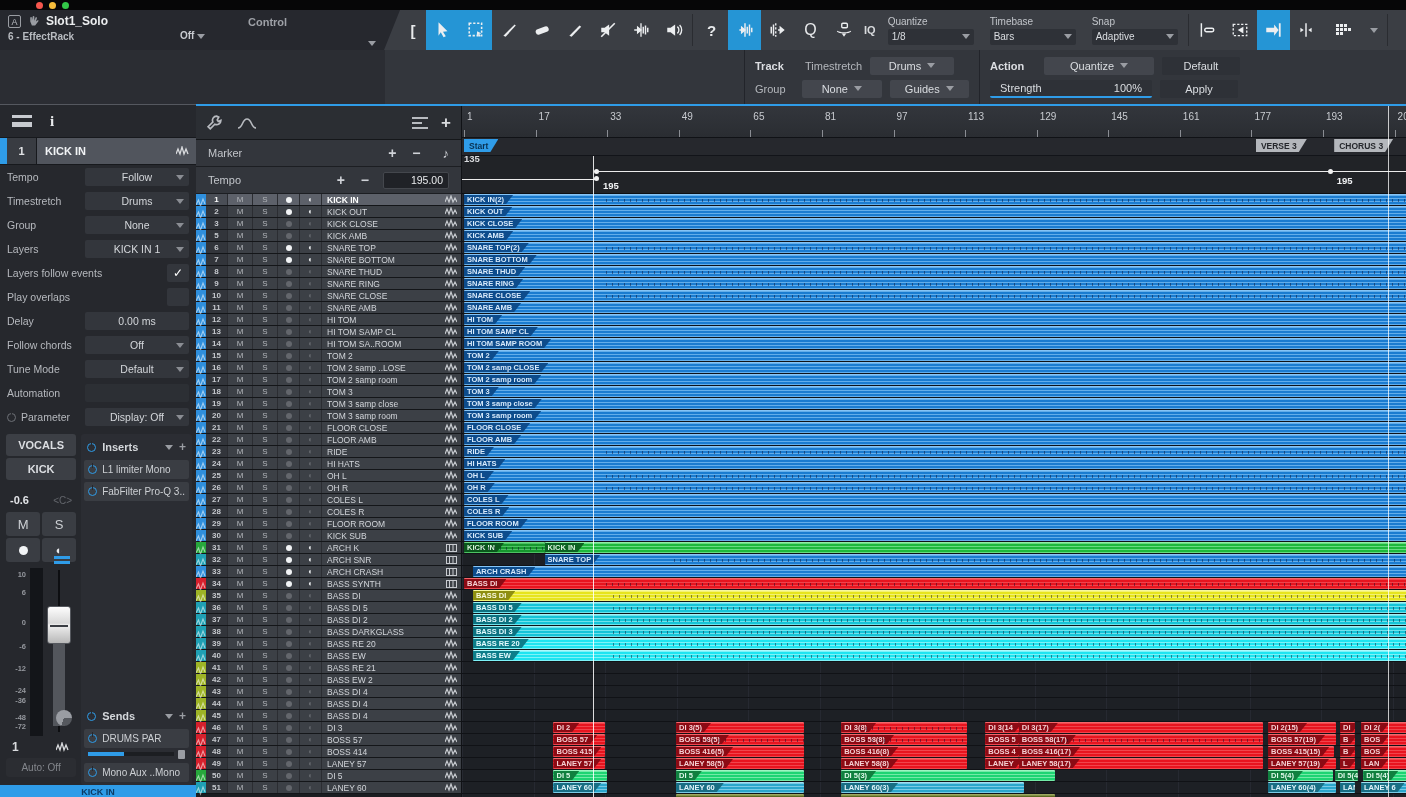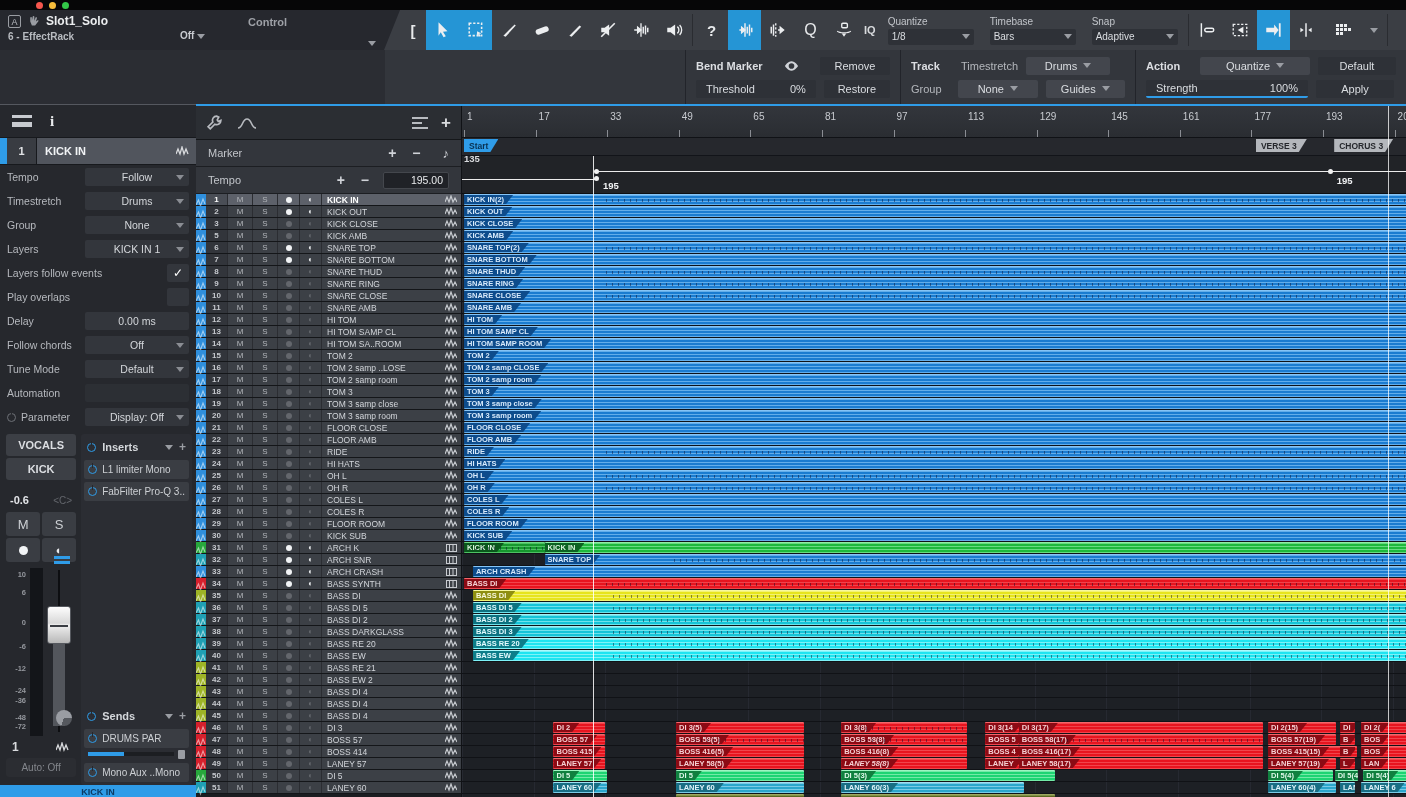--- a/index.html
+++ b/index.html
@@ -315,38 +315,20 @@
             <rect x="6.5" y="9" width="3" height="3.5" stroke="none"></rect>
           </svg>
         </div>
     </div>
   </div>
 
   <div class="panelbar">
     <div class="pb-spacer"></div>
     <div class="psec" style="width:360px">
     </div>
-    <div class="psec" style="width:215px">
-      <div class="prow" style="justify-content:space-between">
-        <span class="ptitle">Bend Marker</span>
-        <span class="eye">
-            <svg viewBox="0 0 16 10">
-              <path d="M8 0C4 0 1 5 1 5s3 5 7 5 7-5 7-5-3-5-7-5zm0 8a3 3 0 1 1 0-6 3 3 0 0 1 0 6z"></path>
-            </svg>
-          </span>
-        <span class="pbox dk" style="width:70px">Remove</span>
-      </div>
-      <div class="prow" style="justify-content:space-between">
-        <span class="pbox dk" style="width:128px;justify-content:space-between">
-            <span>Threshold</span>
-            <span>0%</span>
-          </span>
-        <span class="pbox dk" style="width:70px">Restore</span>
-      </div>
-    </div>
     <div class="psec" style="width:235px">
       <div class="prow">
         <span class="ptitle" style="width:42px">Track</span>
         <span class="plabel">Timestretch</span>
         <span class="pbox" style="width:84px">
             <span>Drums</span>
             <span class="caret"></span>
           </span>
       </div>
       <div class="prow">
@@ -1916,39 +1898,39 @@
               </div>
               <div class="clip" style="left: 379.158px; width: 126.167px; background: repeating-linear-gradient(rgba(255, 160, 160, 0.35) 0px, rgba(255, 160, 160, 0.35) 1px, transparent 1px, transparent 3px), rgb(232, 20, 31); border-top: 1px solid rgba(255, 160, 160, 0.35);">
                 <span class="tab" style="background: rgb(140, 10, 20); color: rgb(246, 208, 211);">BOSS 416(8)</span>
               </div>
               <div class="clip" style="left: 523.221px; width: 33.555px; background: repeating-linear-gradient(rgba(255, 160, 160, 0.35) 0px, rgba(255, 160, 160, 0.35) 1px, transparent 1px, transparent 3px), rgb(232, 20, 31); border-top: 1px solid rgba(255, 160, 160, 0.35);">
                 <span class="tab" style="background: rgb(140, 10, 20); color: rgb(246, 208, 211);">BOSS 4</span>
               </div>
               <div class="clip" style="left: 556.776px; width: 243.833px; background: repeating-linear-gradient(rgba(255, 160, 160, 0.35) 0px, rgba(255, 160, 160, 0.35) 1px, transparent 1px, transparent 3px), rgb(232, 20, 31); border-top: 1px solid rgba(255, 160, 160, 0.35);">
                 <span class="tab" style="background: rgb(140, 10, 20); color: rgb(246, 208, 211);">BOSS 416(17)</span>
               </div>
-              <div class="clip" style="left: 805.978px; width: 89px; background: repeating-linear-gradient(rgba(255, 160, 160, 0.35) 0px, rgba(255, 160, 160, 0.35) 1px, transparent 1px, transparent 3px), rgb(232, 20, 31); border-top: 1px solid rgba(255, 160, 160, 0.35);">
+              <div class="clip" style="left: 805.978px; width: 66px; background: repeating-linear-gradient(rgba(255, 160, 160, 0.35) 0px, rgba(255, 160, 160, 0.35) 1px, transparent 1px, transparent 3px), rgb(232, 20, 31); border-top: 1px solid rgba(255, 160, 160, 0.35);">
                 <span class="tab" style="background: rgb(140, 10, 20); color: rgb(246, 208, 211);">BOSS 415(15)</span>
               </div>
               <div class="clip" style="left: 878.009px; width: 15.2116px; background: repeating-linear-gradient(rgba(255, 160, 160, 0.35) 0px, rgba(255, 160, 160, 0.35) 1px, transparent 1px, transparent 3px), rgb(232, 20, 31); border-top: 1px solid rgba(255, 160, 160, 0.35);">
                 <span class="tab" style="background: rgb(140, 10, 20); color: rgb(246, 208, 211);">B</span>
               </div>
               <div class="clip" style="left: 899.037px; width: 46.977px; background: repeating-linear-gradient(rgba(255, 160, 160, 0.35) 0px, rgba(255, 160, 160, 0.35) 1px, transparent 1px, transparent 3px), rgb(232, 20, 31); border-top: 1px solid rgba(255, 160, 160, 0.35);">
                 <span class="tab" style="background: rgb(140, 10, 20); color: rgb(246, 208, 211);">BOS</span>
               </div>
             </div>
             <div class="lane">
               <div class="clip" style="left: 91.48px; width: 51.451px; background: repeating-linear-gradient(rgba(255, 160, 160, 0.35) 0px, rgba(255, 160, 160, 0.35) 1px, transparent 1px, transparent 3px), rgb(232, 20, 31); border-top: 1px solid rgba(255, 160, 160, 0.35);">
                 <span class="tab" style="background: rgb(140, 10, 20); color: rgb(246, 208, 211);">LANEY 57</span>
               </div>
               <div class="clip" style="left: 214.068px; width: 127.956px; background: repeating-linear-gradient(rgba(255, 160, 160, 0.35) 0px, rgba(255, 160, 160, 0.35) 1px, transparent 1px, transparent 3px), rgb(232, 20, 31); border-top: 1px solid rgba(255, 160, 160, 0.35);">
                 <span class="tab" style="background: rgb(140, 10, 20); color: rgb(246, 208, 211);">LANEY 58(5)</span>
               </div>
               <div class="clip" style="left: 379.158px; width: 126.167px; background: repeating-linear-gradient(rgba(255, 160, 160, 0.35) 0px, rgba(255, 160, 160, 0.35) 1px, transparent 1px, transparent 3px), rgb(232, 20, 31); border-top: 1px solid rgba(255, 160, 160, 0.35);">
-                <span class="tab" style="background: rgb(140, 10, 20); color: rgb(246, 208, 211); font-style: italic;">LANEY 58(8)</span>
+                <span class="tab" style="background: rgb(140, 10, 20); color: rgb(246, 208, 211);">LANEY 58(8)</span>
               </div>
               <div class="clip" style="left: 523.221px; width: 33.555px; background: repeating-linear-gradient(rgba(255, 160, 160, 0.35) 0px, rgba(255, 160, 160, 0.35) 1px, transparent 1px, transparent 3px), rgb(232, 20, 31); border-top: 1px solid rgba(255, 160, 160, 0.35);">
                 <span class="tab" style="background: rgb(140, 10, 20); color: rgb(246, 208, 211);">LANEY</span>
               </div>
               <div class="clip" style="left: 556.776px; width: 243.833px; background: repeating-linear-gradient(rgba(255, 160, 160, 0.35) 0px, rgba(255, 160, 160, 0.35) 1px, transparent 1px, transparent 3px), rgb(232, 20, 31); border-top: 1px solid rgba(255, 160, 160, 0.35);">
                 <span class="tab" style="background: rgb(140, 10, 20); color: rgb(246, 208, 211);">LANEY 58(17)</span>
               </div>
               <div class="clip" style="left: 805.978px; width: 68.4522px; background: repeating-linear-gradient(rgba(255, 160, 160, 0.35) 0px, rgba(255, 160, 160, 0.35) 1px, transparent 1px, transparent 3px), rgb(232, 20, 31); border-top: 1px solid rgba(255, 160, 160, 0.35);">
                 <span class="tab" style="background: rgb(140, 10, 20); color: rgb(246, 208, 211);">LANEY 57(19)</span>
               </div>

